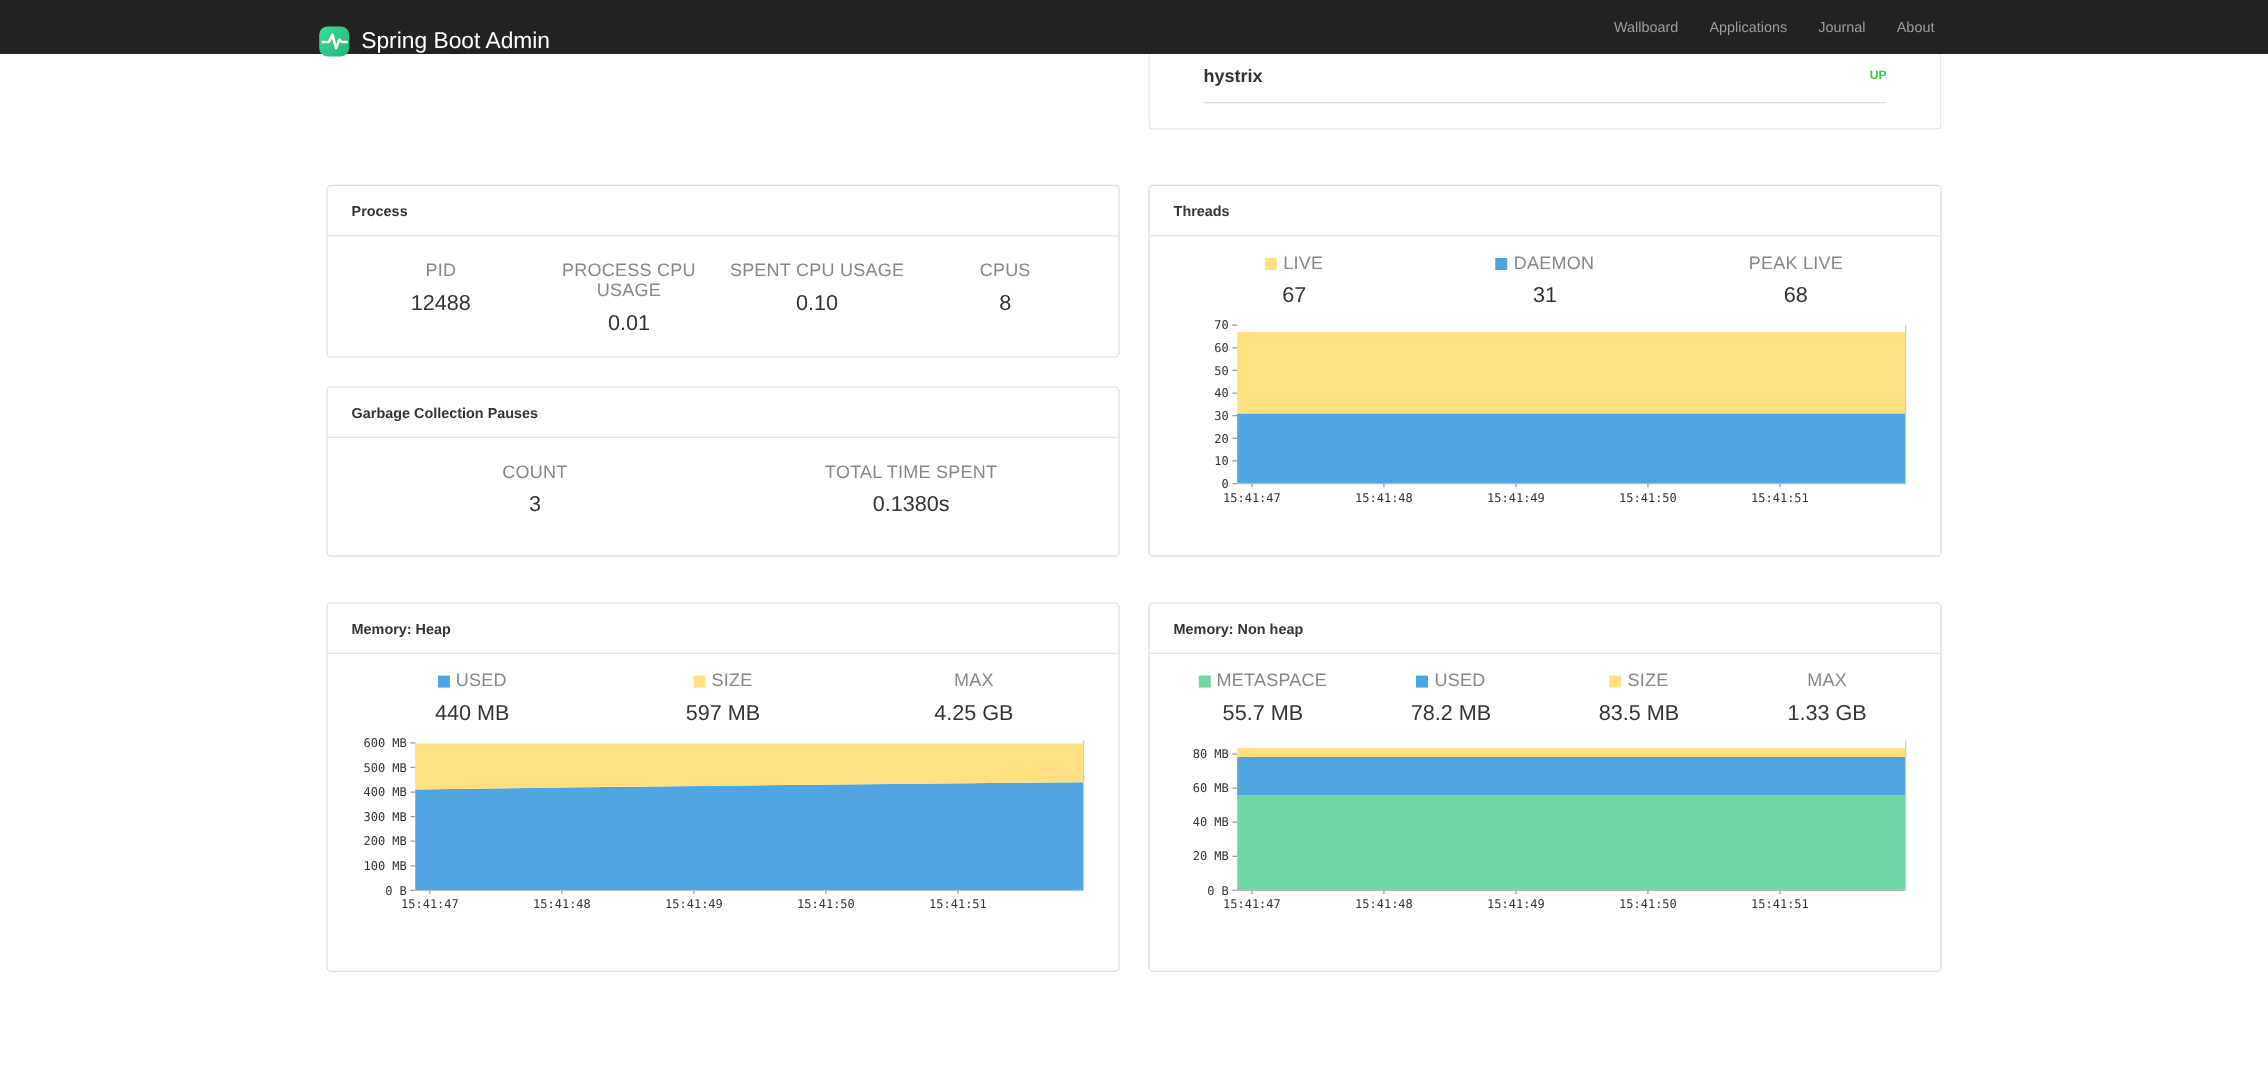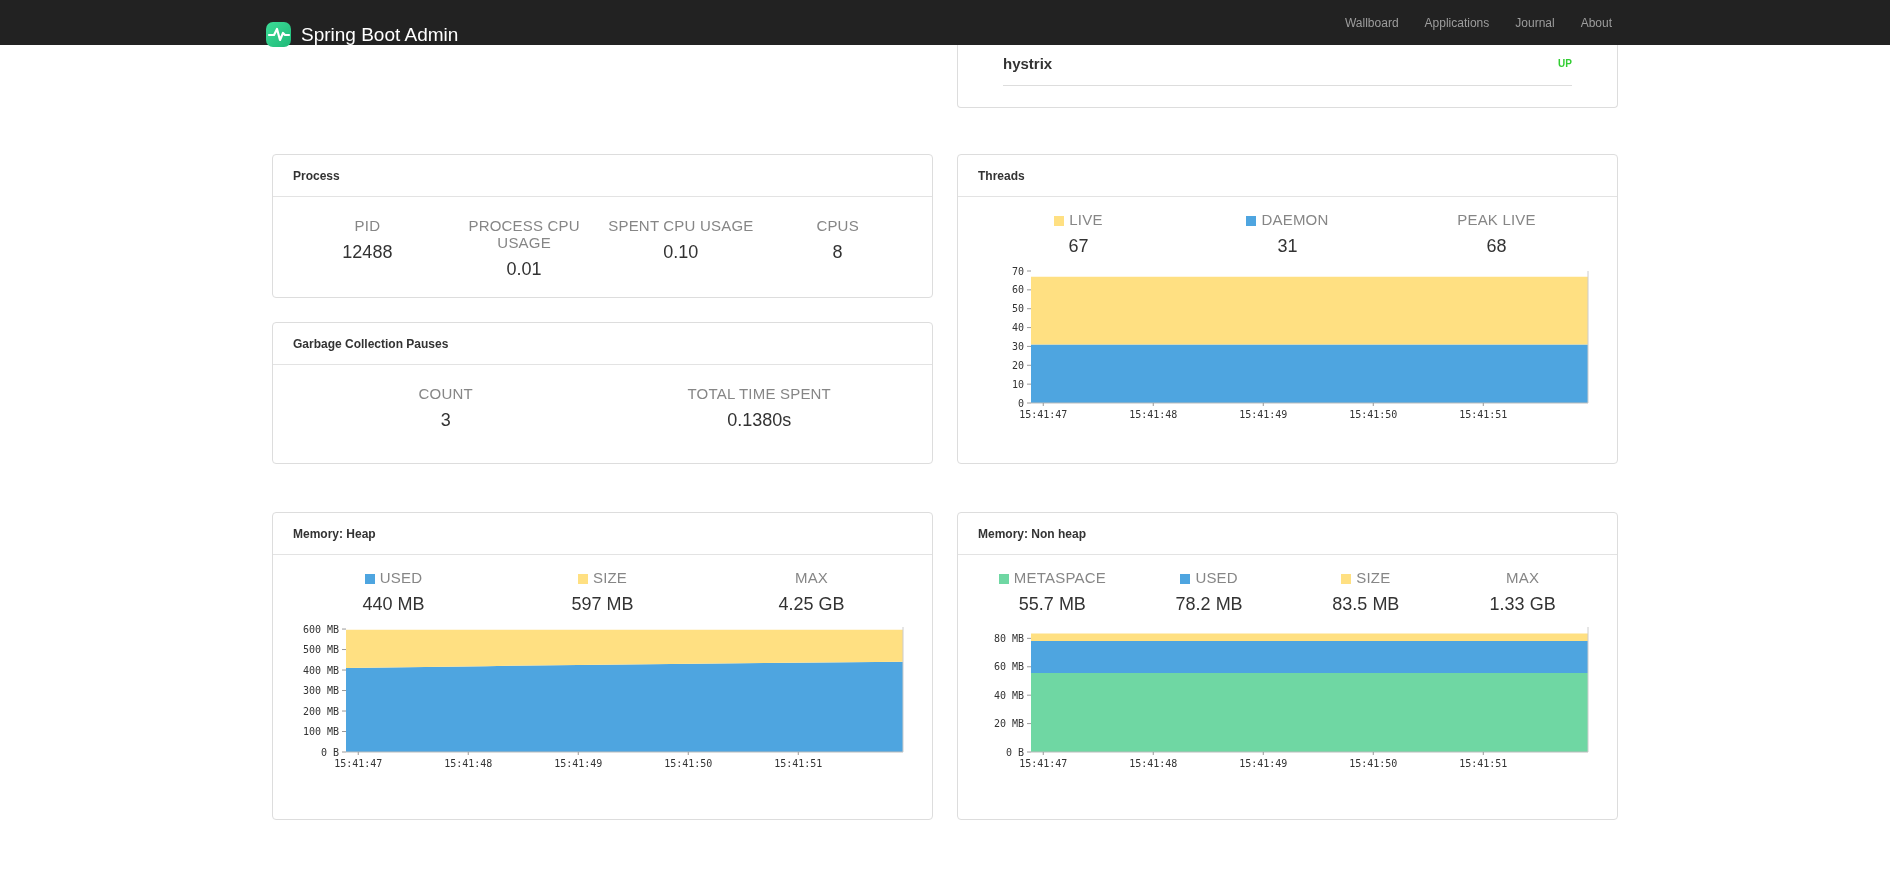--- a/index.html
+++ b/index.html
@@ -22,21 +22,21 @@
 
   
   .card { background:#fff; border:1px solid #ddd; border-radius:4px; width:100%; }
   .card-header { padding:14px 20px 13px; font-size:12px; font-weight:bold;
     color:#333; border-bottom:1px solid #e3e3e3; }
   .card-body { padding:0 16px; }
 
   .card-process { margin-top:109px; height:144px; }
   .card-gc      { margin-top:24px;  height:142px; }
   .card-threads { margin-top:46px;  height:310px; }
-  .card-heap, .card-nonheap { margin-top:48px; height:308px; }
+  .card-heap, .card-nonheap { margin-top:38px; height:308px; }
 
   
   .card-partial { border-top:none; border-radius:0 0 4px 4px; height:63px; }
   .status-inner { padding:0 45px; }
   .status-row { display:flex; justify-content:space-between; align-items:center;
     padding:10px 0 13px; border-bottom:1px solid #ddd; cursor:pointer; }
   .status-name { font-size:15px; font-weight:bold; color:#333;text-align:center; }
   .status-up { font-size:10px; font-weight:bold; color:#32CD32; }
 
   

